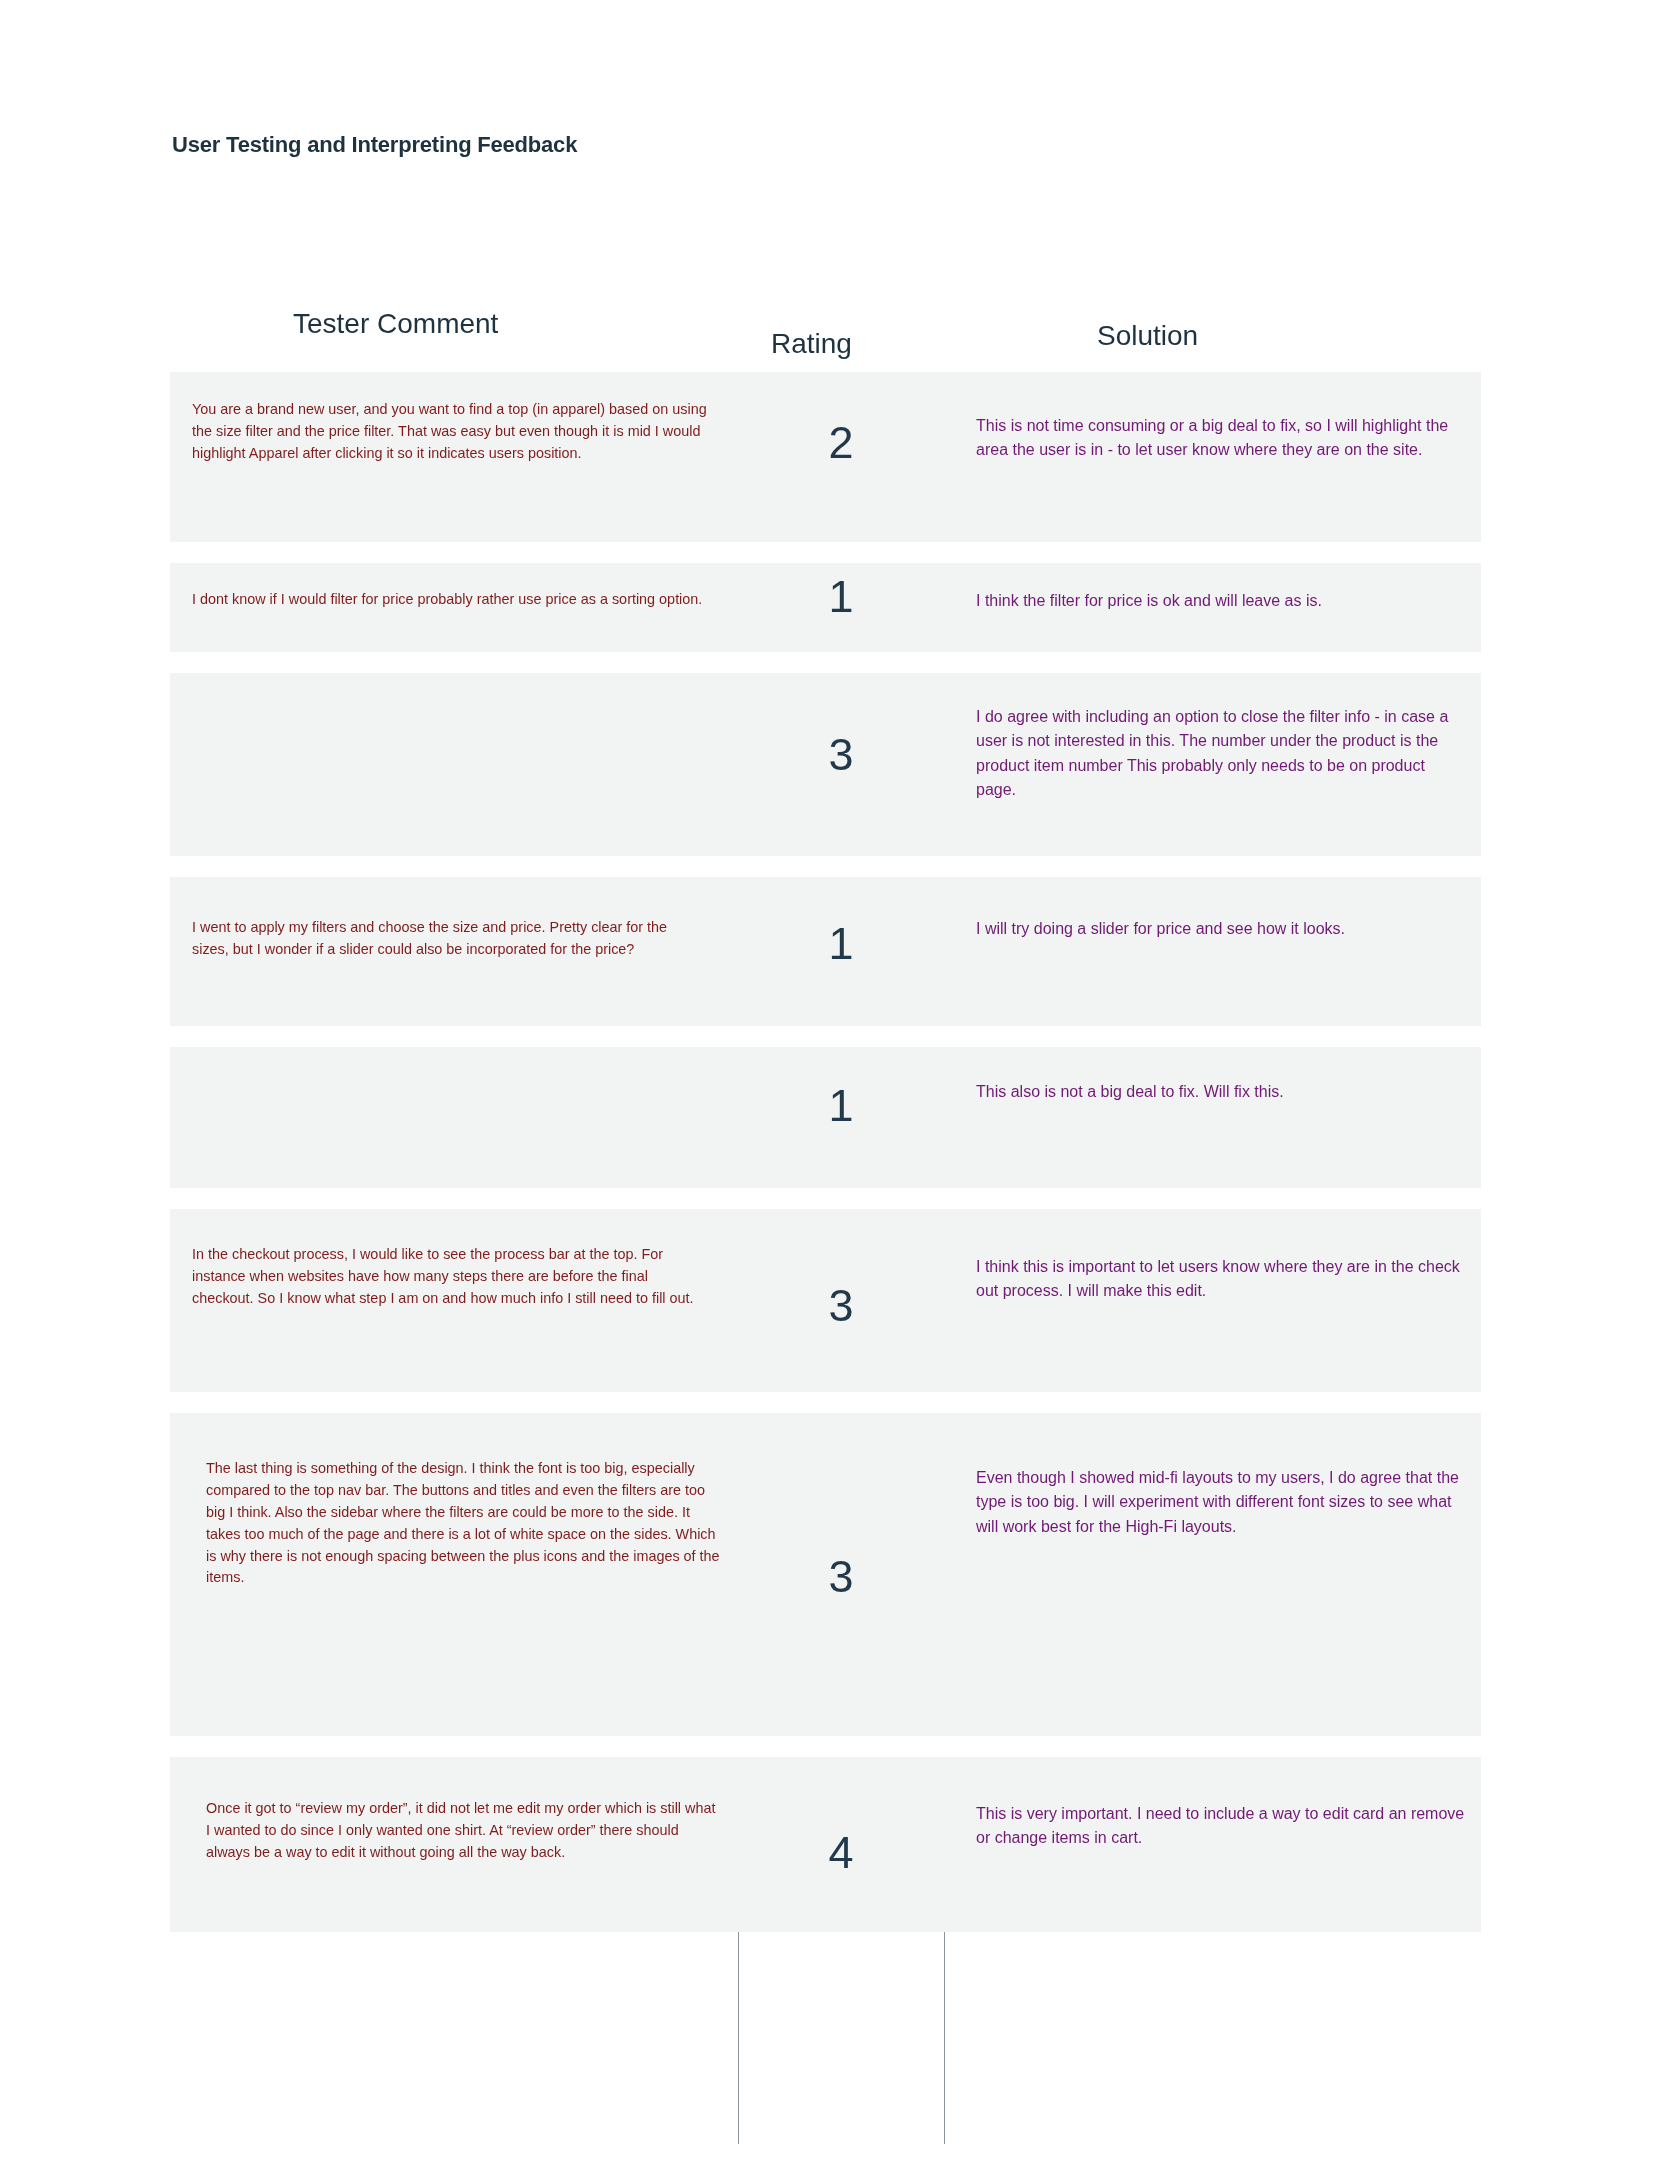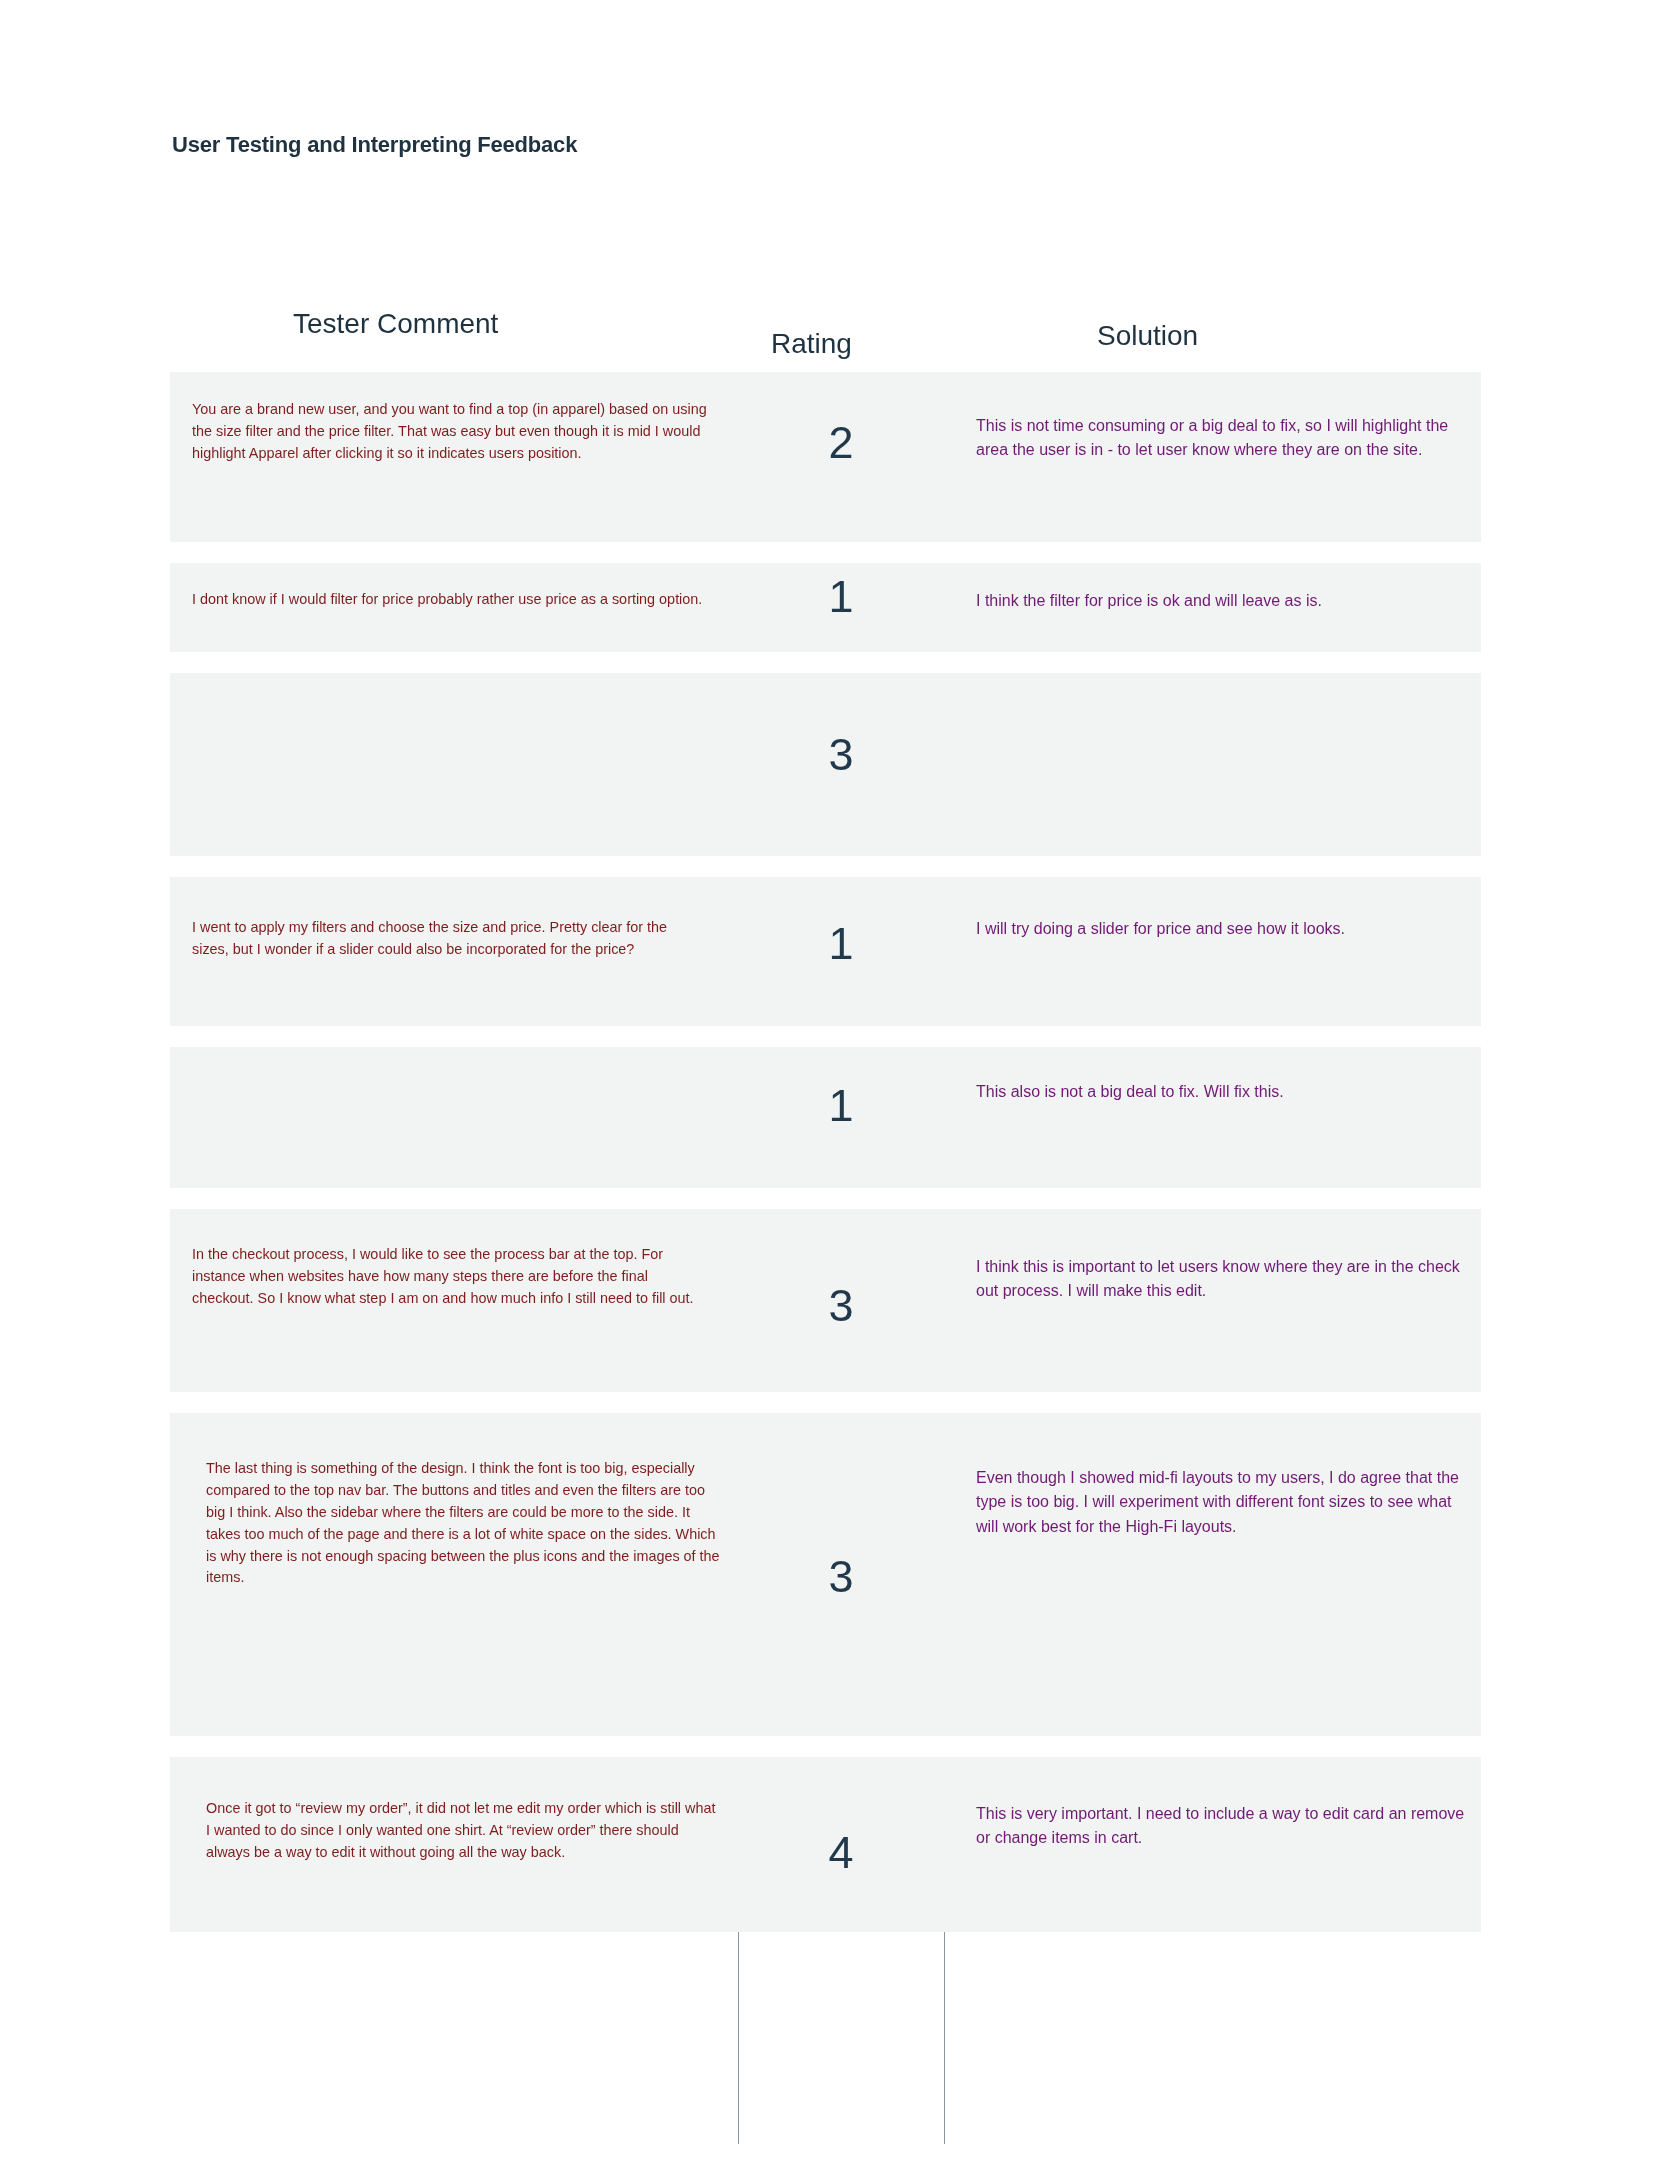--- a/index.html
+++ b/index.html
@@ -211,20 +211,23 @@
       </div>
       <div class="cell cell-rating">1</div>
       <div class="cell cell-solution">
         <p>I think the filter for price is ok and will leave as is.</p>
       </div>
     </div>
     <div class="row-gap"></div>
 
     <div class="row r2">
       <div class="cell cell-rating">3</div>
+      <div class="cell cell-solution">
+        <p>I do agree with including an option to close the filter info - in case a user is not interested in this. The number under the product is the product item number This probably only needs to be on product page.</p>
+      </div>
     </div>
     <div class="row-gap"></div>
 
     <div class="row r3">
       <div class="cell cell-comment">
         <p>I went to apply my filters and choose the size and price. Pretty clear for the sizes, but I wonder if a slider could also be incorporated for the price?</p>
       </div>
       <div class="cell cell-rating">1</div>
       <div class="cell cell-solution">
         <p>I will try doing a slider for price and see how it looks.</p>

